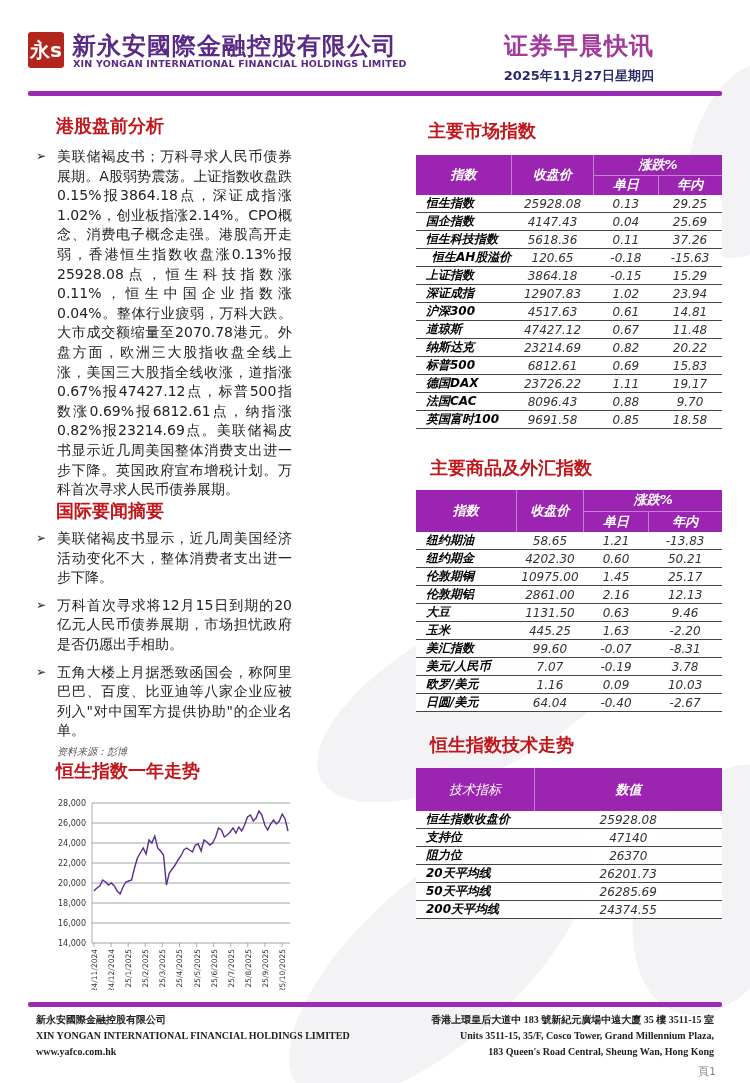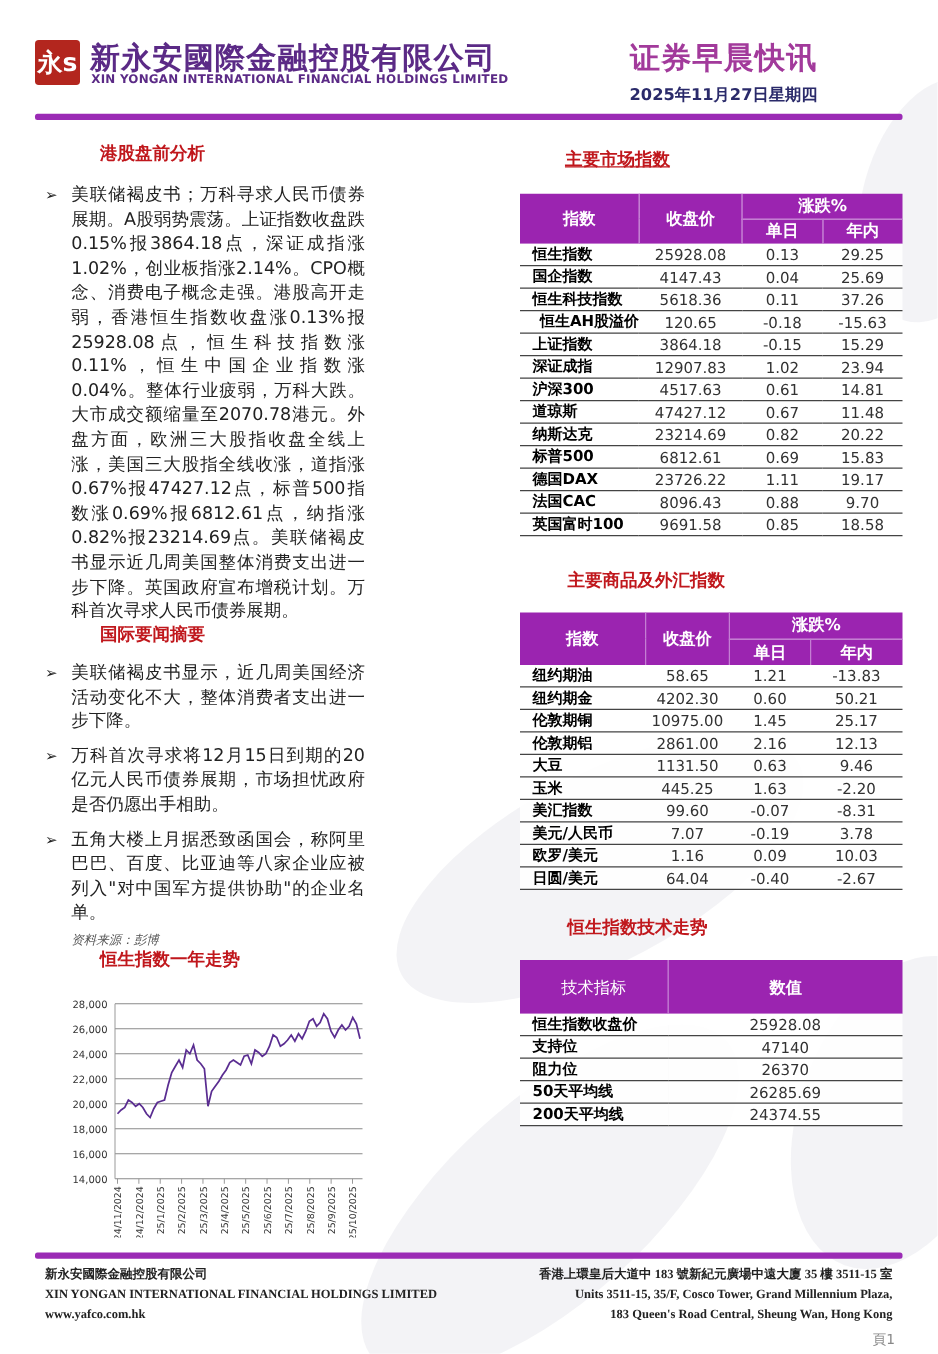--- a/index.html
+++ b/index.html
@@ -37,42 +37,42 @@
   .report-date {
     position:absolute; right:32px; top:67px; font-size:13px; font-weight:bold;
     color:#2a2a6a; white-space:nowrap;
   }
   .top-rule {
     position:absolute; left:28px; top:91px; width:694px; height:5px;
     background:#9b2bb5; border-radius:2px; z-index:2;
   }
 
   .section-title {
-    position:absolute; font-size:14px; font-weight:bold; color:#c0171c;
-    white-space:nowrap; z-index:2;margin-left:24px;
+    position:absolute; font-size:18px; font-weight:bold; color:#c0171c;
+    white-space:nowrap; z-index:2;
   }
 
   .left-col { position:absolute; left:36px; width:256px; z-index:2; }
   .bullet {
     position:relative; padding-left:21px; font-size:14px; line-height:19.6px;
     color:#222; text-align:justify;
   }
   .bullet .arrow {
     position:absolute; left:0; top:0; font-size:12px; color:#222;
   }
   .source {
     font-size:10px; font-style:italic; color:#555; padding-left:21px; margin-top:4px;
   }
 
   .chart-wrap { position:absolute; left:50px; top:795px; width:245px; height:195px; z-index:2; }
   .chart-wrap svg { display:block; }
 
   table.dt {
     position:absolute; left:416px; width:306px; border-collapse:collapse;
-    font-size:12px; z-index:2;
+    font-size:12px; z-index:2;font-style:italic;
   }
   table.dt th {
     background:#9b24b0; color:#fff; font-weight:bold; font-size:13px;
     border-right:1px solid #c47ed3; padding:0; text-align:center;
   }
   table.dt th:last-child { border-right:none; }
   table.dt td {
     height:18px; padding:0; text-align:center; color:#333;
     border-bottom:1.5px solid #444; background:rgba(255,255,255,0.85);
   }
@@ -177,21 +177,21 @@
       <line x1="197.8181818181818" x2="197.8181818181818" y1="148" y2="152" stroke="#999" stroke-width="0.8"></line>
       <text x="200.8181818181818" y="154" text-anchor="end" font-size="7.5" fill="#333" font-family="DejaVu Sans, sans-serif" transform="rotate(-90 200.8181818181818 154)">25/8/2025</text>
       <line x1="214.9090909090909" x2="214.9090909090909" y1="148" y2="152" stroke="#999" stroke-width="0.8"></line>
       <text x="217.9090909090909" y="154" text-anchor="end" font-size="7.5" fill="#333" font-family="DejaVu Sans, sans-serif" transform="rotate(-90 217.9090909090909 154)">25/9/2025</text>
       <line x1="232" x2="232" y1="148" y2="152" stroke="#999" stroke-width="0.8"></line>
       <text x="235" y="154" text-anchor="end" font-size="7.5" fill="#333" font-family="DejaVu Sans, sans-serif" transform="rotate(-90 235 154)">25/10/2025</text>
       <polyline points="44.0,96.0 46.9,93.0 49.8,91.0 52.7,85.0 55.6,87.0 58.5,90.0 61.4,88.0 64.3,91.0 67.2,96.0 70.1,99.0 73.0,92.0 75.9,87.0 78.7,86.0 81.6,85.0 84.5,73.0 87.4,63.0 90.3,58.0 93.2,53.0 96.1,59.0 99.0,45.0 101.9,48.0 104.8,41.0 107.7,53.0 110.6,56.0 113.5,60.0 116.4,90.0 119.3,78.0 122.2,74.0 125.1,70.0 128.0,65.0 130.9,61.0 133.8,55.0 136.7,53.0 139.6,55.0 142.4,57.0 145.3,50.0 148.2,49.0 151.1,56.0 154.0,45.0 156.9,47.0 159.8,50.0 162.7,48.0 165.6,42.0 168.5,33.0 171.4,35.0 174.3,42.0 177.2,40.0 180.1,37.0 183.0,33.0 185.9,38.0 188.8,32.0 191.7,36.0 194.6,30.0 197.5,22.0 200.4,20.0 203.3,26.0 206.1,23.0 209.0,16.0 211.9,20.0 214.8,30.0 217.7,35.0 220.6,29.0 223.5,25.0 226.4,29.0 229.3,26.0 232.2,19.0 235.1,24.0 238.0,36.0" fill="none" stroke="#5a2d91" stroke-width="1.4"></polyline>
     </svg>
 </div>
 
-<div class="section-title" style="left:428px; top:119px;text-decoration:underline;">主要市场指数</div>
+<div class="section-title" style="left:428px; top:119px;">主要市场指数</div>
 
 <table class="dt" style="top:155px;">
   <thead>
     <tr style="height:20px;">
       <th rowspan="2" style="width:96px;">指数</th>
       <th rowspan="2" style="width:82px;">收盘价</th>
       <th colspan="2" style="border-bottom:1px solid #c47ed3;">涨跌%</th>
     </tr>
     <tr style="height:20px;">
       <th style="width:64px;">单日</th>
@@ -374,20 +374,24 @@
       </tr>
       <tr>
         <td class="name" style="height: 17px;">支持位</td>
         <td style="height: 17px;">47140</td>
       </tr>
       <tr>
         <td class="name" style="height: 17px;">阻力位</td>
         <td style="height: 17px;">26370</td>
       </tr>
       <tr>
+        <td class="name" style="height: 17px;">20天平均线</td>
+        <td style="height: 17px;">26201.73</td>
+      </tr>
+      <tr>
         <td class="name" style="height: 17px;">50天平均线</td>
         <td style="height: 17px;">26285.69</td>
       </tr>
       <tr>
         <td class="name" style="height: 17px;">200天平均线</td>
         <td style="height: 17px;">24374.55</td>
       </tr>
     </tbody>
 </table>
 

